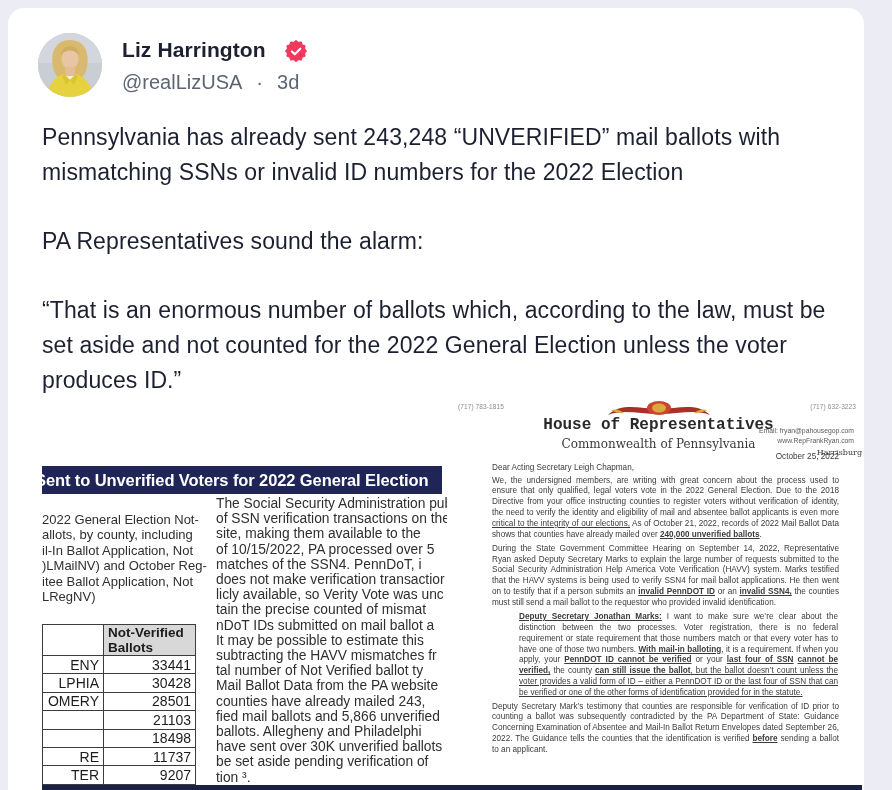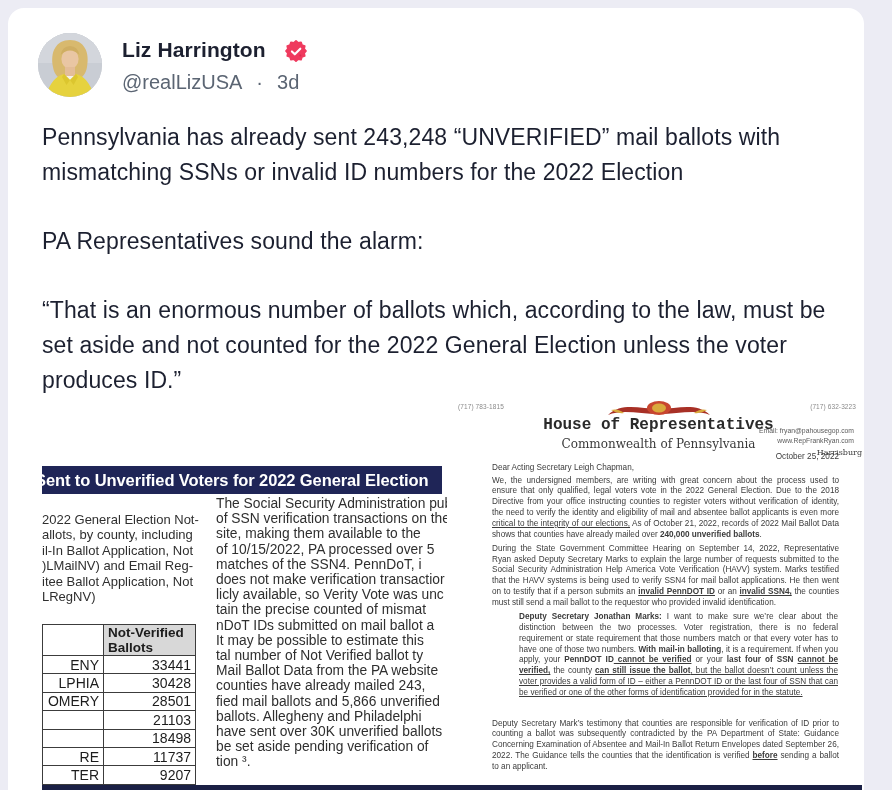--- a/index.html
+++ b/index.html
@@ -64,22 +64,22 @@
   .org-sub{position:absolute; left:0; top:37px; width:100%; text-align:center;
            font-family:"DejaVu Serif",serif; font-size:12px; color:#3a3a3a;}
   .org-city{position:absolute; left:0; top:48px; width:100%; text-align:right;
             font-family:"DejaVu Serif",serif; font-size:8px; color:#3a3a3a;}
   .letter-email{position:absolute; right:8px; top:26px; font-size:6.8px; line-height:9.5px;
                 color:#5a5a5a; text-align:right;}
   .letter-body{position:absolute; left:37px; top:52px; width:347px; line-height:10.8px; text-align:justify;}
   .letter-body .date{text-align:right;}
   .letter-body .salutation{margin-bottom:2px; text-align:left;}
   .letter-body p{margin-bottom:3.5px;}
-  .letter-body .quote{margin-left:27px; margin-right:1px; margin-bottom:20px;}
-  .letter-body .b{font-weight:700;}
+  .letter-body .quote{margin-left:27px; margin-right:1px; margin-bottom:3px;}
+  .letter-body .b{font-weight:700;text-decoration:underline;}
   .letter-body .u{text-decoration:underline;}
 </style>
 </head>
 <body>
 
 <div class="card">
 
   <div class="tweet-header">
     <div class="avatar">
       <svg viewBox="0 0 64 64" width="64" height="64">
@@ -119,21 +119,21 @@
   </div>
 
   <div class="media">
 
     <div class="media-img media-left">
       <div class="doc-title">Sent to Unverified Voters for 2022 General Election</div>
       <div class="doc-intro">
           <div>2022 General Election Not-</div>
           <div>allots, by county, including</div>
           <div>il-In Ballot Application, Not</div>
-          <div>)LMailNV) and Email Reg-</div>
+          <div>)LMailNV) and October Reg-</div>
           <div>itee Ballot Application, Not</div>
           <div>LRegNV)</div>
         </div>
       <table class="nv-table">
         <thead>
           <tr>
             <th class="blank"></th>
             <th>Not-Verified Ballots</th>
           </tr>
         </thead>
@@ -172,20 +172,21 @@
           <div>The Social Security Administration publi</div>
           <div>of SSN verification transactions on the H</div>
           <div>site, making them available to the</div>
           <div>of 10/15/2022, PA processed over 5</div>
           <div>matches of the SSN4.   PennDoT, i</div>
           <div>does not make verification transactior</div>
           <div>licly available, so Verity Vote was unc</div>
           <div>tain the precise counted of mismat</div>
           <div>nDoT IDs submitted on mail ballot a</div>
           <div>It may be possible to estimate this</div>
+          <div>subtracting the HAVV mismatches fr</div>
           <div>tal number of Not Verified ballot ty</div>
           <div>Mail Ballot Data from the PA website</div>
           <div>counties have already mailed 243,</div>
           <div>fied mail ballots and 5,866 unverified</div>
           <div>ballots.   Allegheny and Philadelphi</div>
           <div>have sent over 30K unverified ballots</div>
           <div>be set aside pending verification of</div>
           <div>tion ³.</div>
         </div>
     </div>

